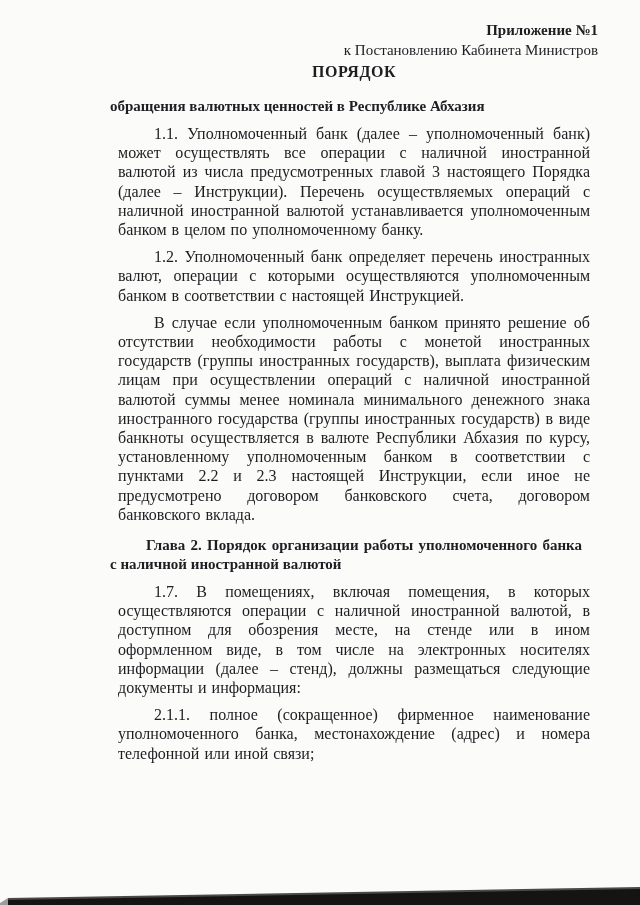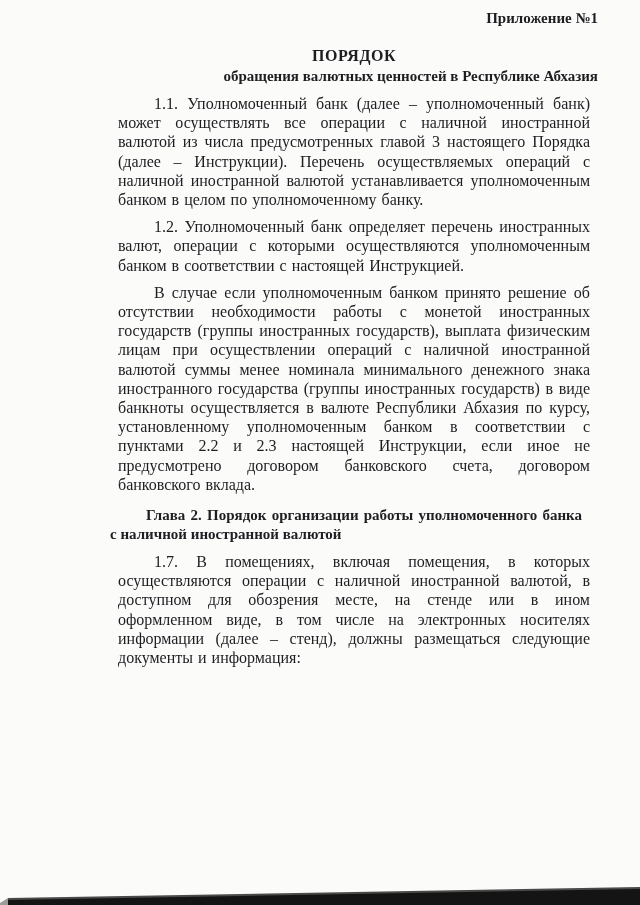--- a/index.html
+++ b/index.html
@@ -10,42 +10,43 @@
   .page {
     position: relative;
     width: 640px;
     height: 905px;
     background: #fbfbf9;
     overflow: hidden;
     font-family: "Liberation Serif", serif;
     color: #1d1d22;
   }
   .content {
-    padding: 8px 42px 0 110px;
+    padding: 20px 42px 0 110px;
   }
   .doc-header {
     text-align: right;
     font-size: 15px;
     line-height: 20px;
   }
   .doc-header .annex {
     font-weight: bold;
   }
   .doc-title {
     text-align: center;
     font-weight: bold;
     font-size: 16px;
     letter-spacing: 0.5px;
-    margin-top: 18px;
+    margin-top: 2px;
     line-height: 20px;
   }
   .doc-subtitle {
-    text-align: right;
+    text-align: left;
     font-weight: bold;
     font-size: 15px;
+    margin-top: 14px;
     line-height: 20px;
   }
   .chapter-heading {
     font-weight: bold;
     font-size: 15px;
     line-height: 19px;
     text-indent: 36px;
     text-align: justify;
     margin: 18px 0 6px 0;
   }
@@ -68,33 +69,35 @@
   }
 </style>
 </head>
 <body>
 
 <div class="page">
   <div class="content">
 
     <div class="doc-header">
       <div class="annex">Приложение №1</div>
+      <div>к Постановлению Кабинета Министров</div>
     </div>
 
     <div class="doc-title">ПОРЯДОК</div>
     <div class="doc-subtitle">обращения валютных ценностей в Республике Абхазия</div>
 
 
     <p class="body-par">1.1. Уполномоченный банк (далее – уполномоченный банк) может осуществлять все операции с наличной иностранной валютой из числа предусмотренных главой 3 настоящего Порядка (далее – Инструкции). Перечень осуществляемых операций с наличной иностранной валютой устанавливается уполномоченным банком в целом по уполномоченному банку.</p>
     <p class="body-par">1.2. Уполномоченный банк определяет перечень иностранных валют, операции с которыми осуществляются уполномоченным банком в соответствии с настоящей Инструкцией.</p>
     <p class="body-par">В случае если уполномоченным банком принято решение об отсутствии необходимости работы с монетой иностранных государств (группы иностранных государств), выплата физическим лицам при осуществлении операций с наличной иностранной валютой суммы менее номинала минимального денежного знака иностранного государства (группы иностранных государств) в виде банкноты осуществляется в валюте Республики Абхазия по курсу, установленному уполномоченным банком в соответствии с пунктами 2.2 и 2.3 настоящей Инструкции, если иное не предусмотрено договором банковского счета, договором банковского вклада.</p>
 
     <div class="chapter-heading second">Глава 2. Порядок организации работы уполномоченного банка с наличной иностранной валютой</div>
 
     <p class="body-par">1.7. В помещениях, включая помещения, в которых осуществляются операции с наличной иностранной валютой, в доступном для обозрения месте, на стенде или в ином оформленном виде, в том числе на электронных носителях информации (далее – стенд), должны размещаться следующие документы и информация:</p>
+    <p class="body-par">2.1.1. полное (сокращенное) фирменное наименование уполномоченного банка, местонахождение (адрес) и номера телефонной или иной связи;</p>
 
   </div>
 
   <svg class="scan-edge" width="640" height="26" viewBox="0 0 640 26" aria-hidden="true">
     <polygon points="8,19 640,8 640,11 8,22" fill="#4a4a48"></polygon>
     <polygon points="8,21 640,10 640,26 8,26" fill="#141414"></polygon>
     <polygon points="0,24 8,19 8,26 0,26" fill="#9c9c98"></polygon>
   </svg>
 </div>
 

